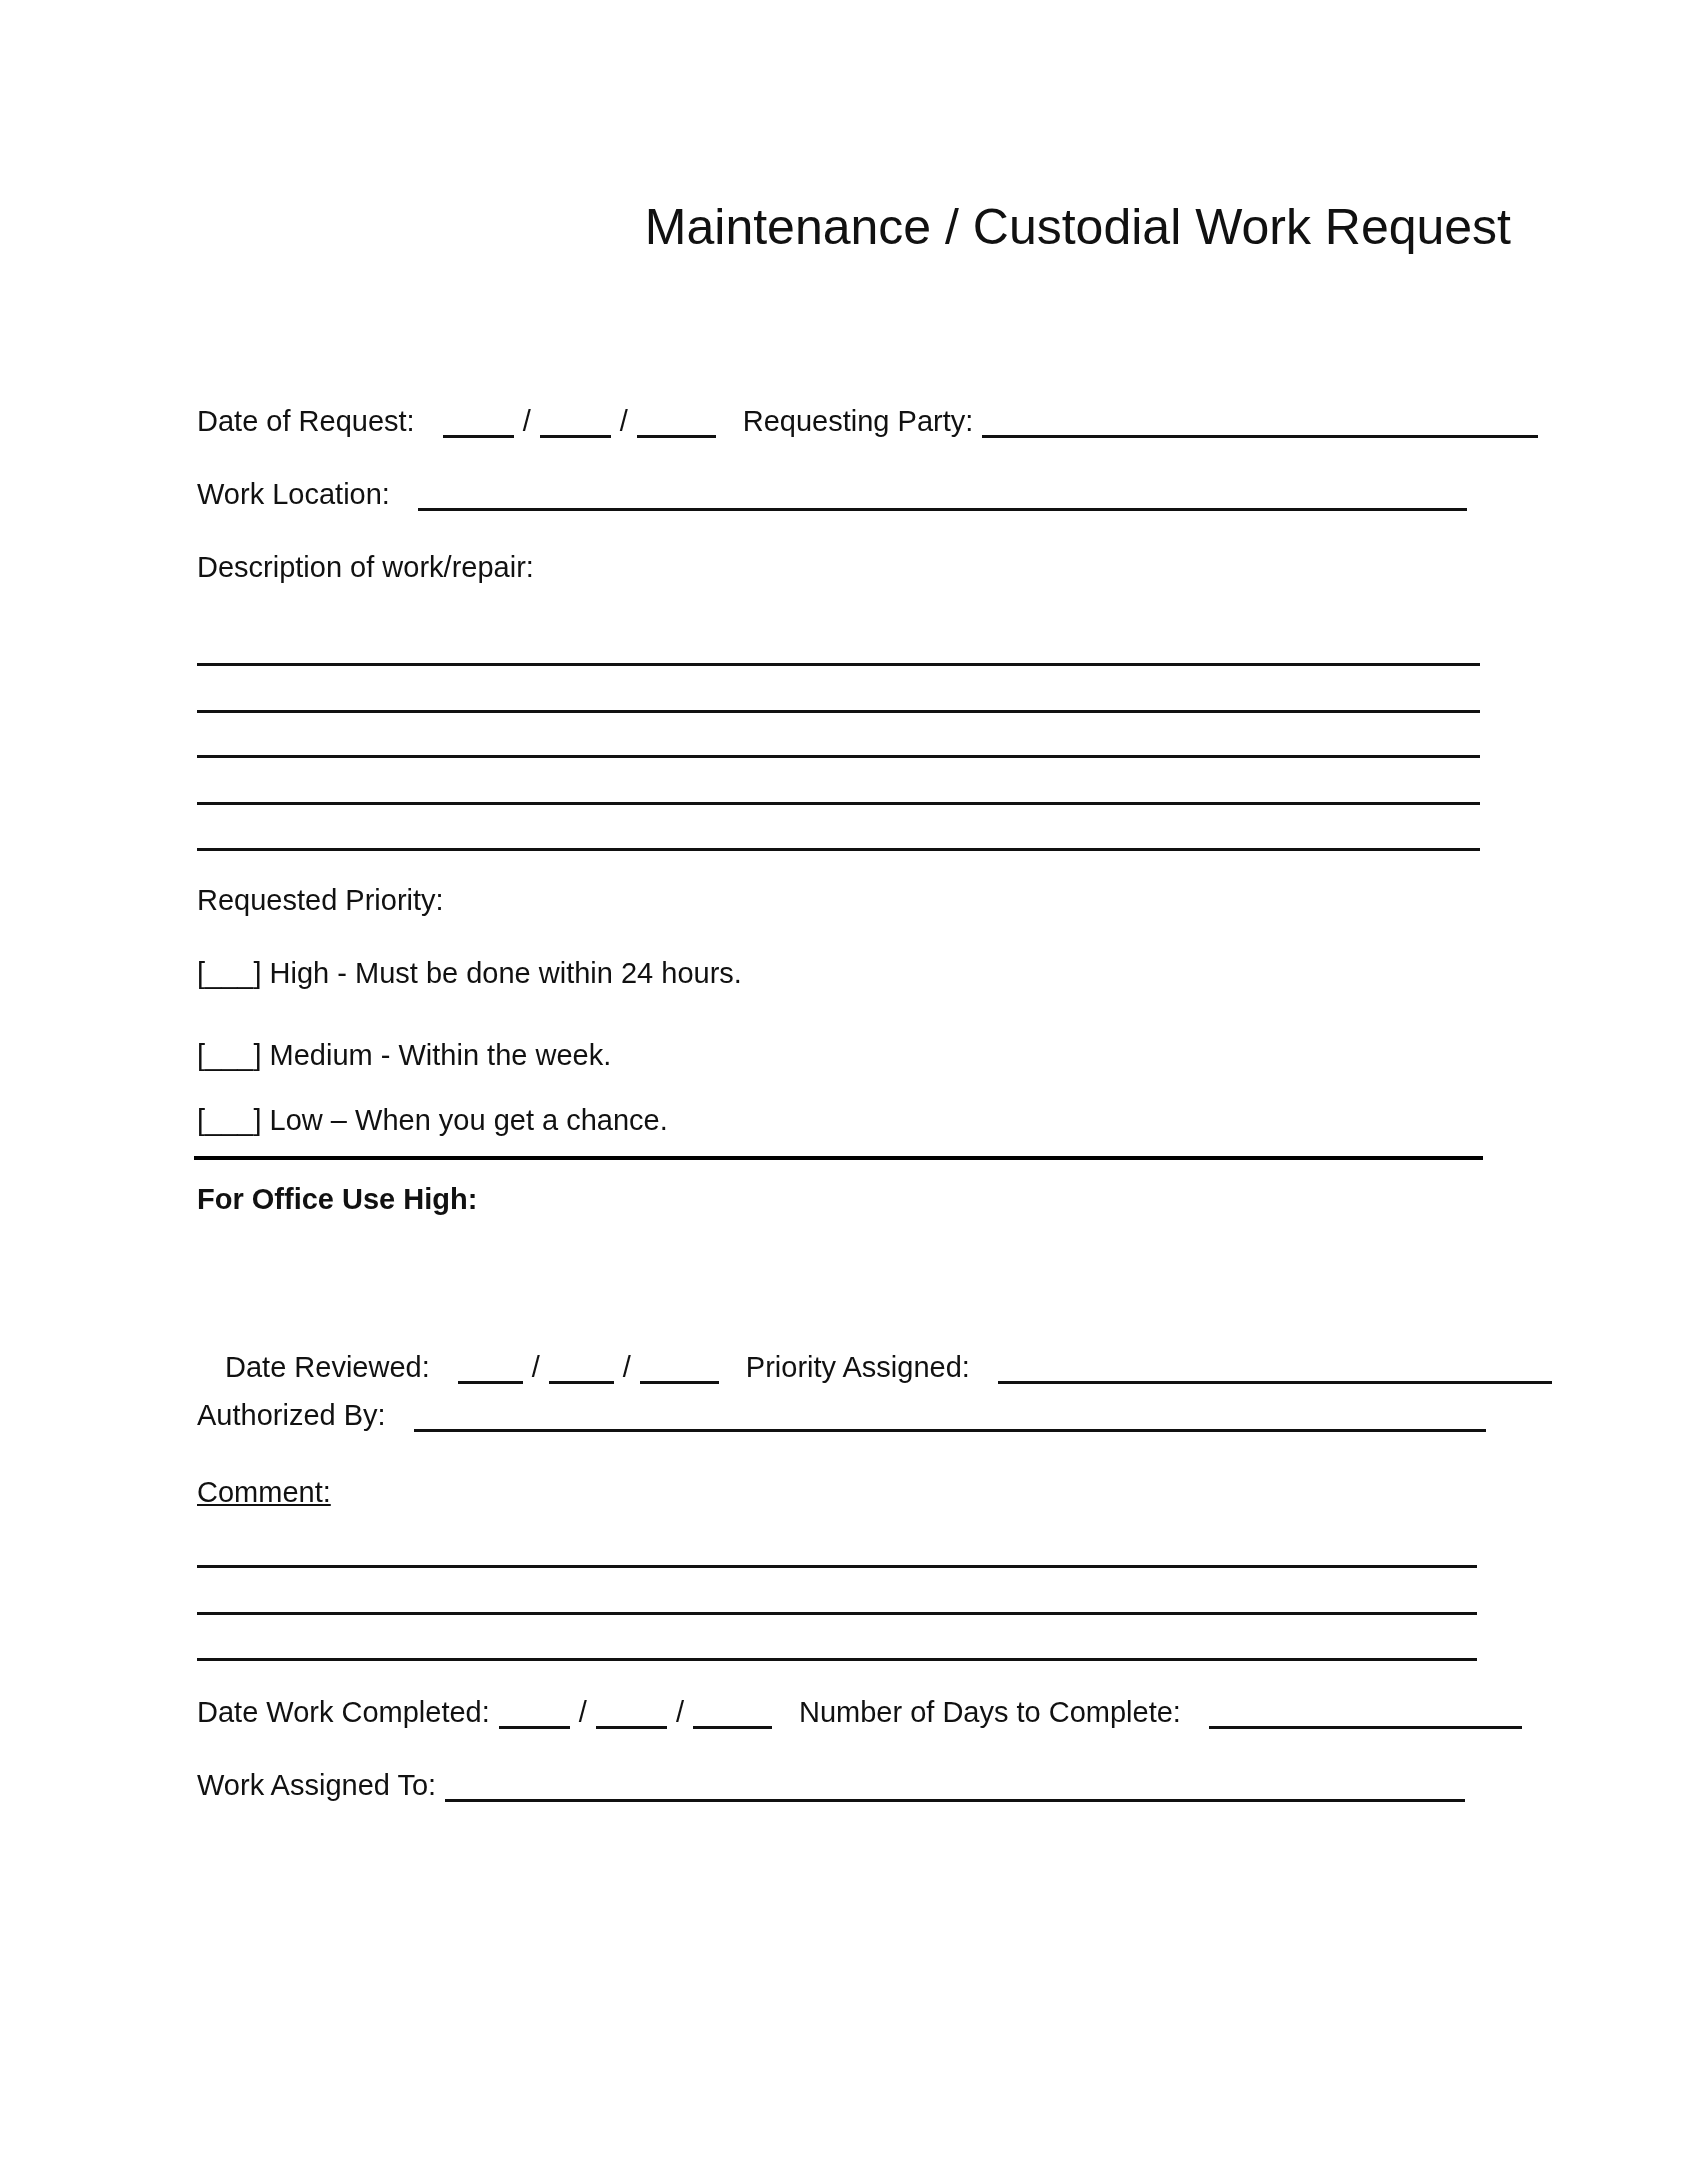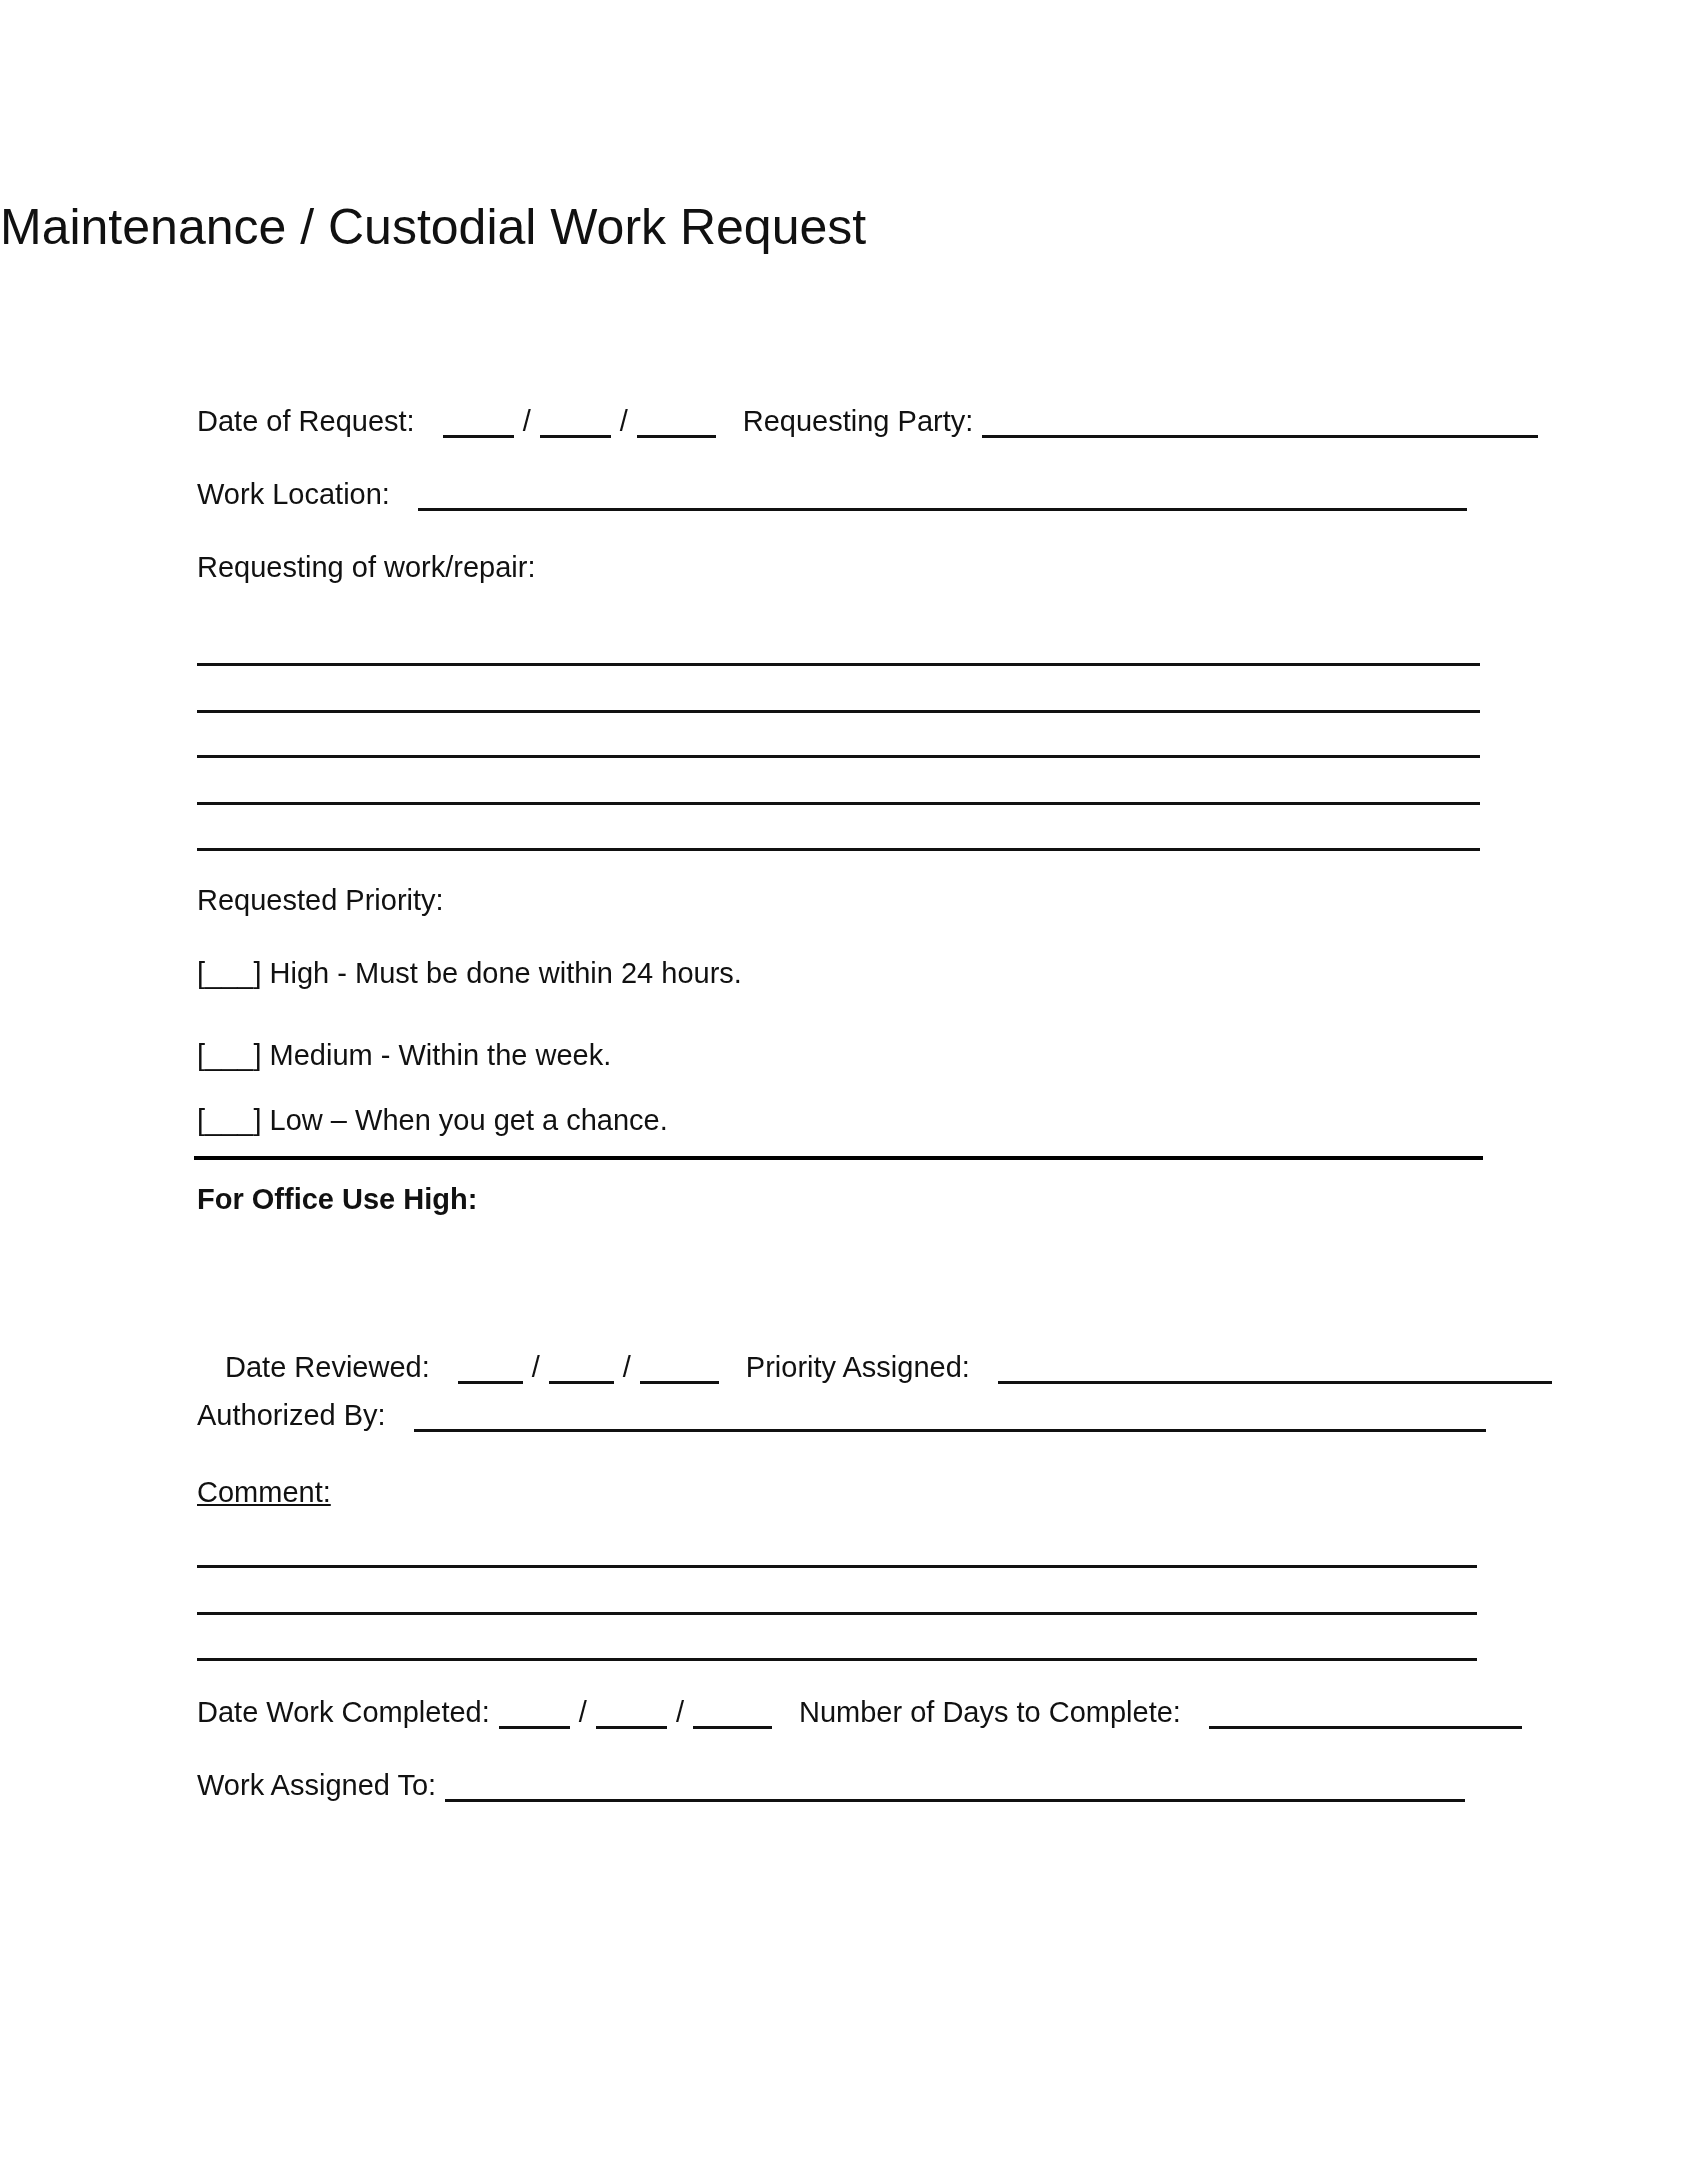--- a/index.html
+++ b/index.html
@@ -3,22 +3,22 @@
   <meta charset="utf-8">
   <style>
     html, body { margin: 0; padding: 0; background: #ffffff; }
     body {
       width: 1683px; height: 2178px; position: relative; overflow: hidden;
       font-family: "Liberation Sans", "DejaVu Sans", sans-serif;
       color: #000;
     }
     .abs { position: absolute; white-space: nowrap; }
     .title {
-      left: 0; width: 1483px; text-align: left; top: 198px;
-      font-size: 50px; letter-spacing: 0px; color: #111;
+      left: 0; width: 1483px; text-align: right; top: 198px;
+      font-size: 50px; letter-spacing: 0px; color: #111; padding-left: 28px;
     }
     .txt { font-size: 29px; line-height: 34px; color: #111; }
     .bold { font-weight: bold; }
     .line { position: absolute; height: 3px; background: #111; }
     .slash { display: inline-block; }
     .rule { position: absolute; height: 4px; background: #000; }
     .field-row { display: flex; align-items: flex-end; gap: 9px; }
     .fill { display: inline-block; border-bottom: 3px solid #111; height: 28px; }
   </style>
 </head>
@@ -38,21 +38,21 @@
   <span>Requesting Party:</span>
   <span class="fill" style="width:556px"></span>
 </div>
 
 <div class="abs txt field-row" style="left:197px; top:477px;">
   <span>Work Location:</span>
   <span style="width:10px;display:inline-block"></span>
   <span class="fill" style="width:1049px"></span>
 </div>
 
-<div class="abs txt" style="left:197px; top:550px;">Requesting of work/repair:</div>
+<div class="abs txt" style="left:197px; top:550px;">Description of work/repair:</div>
 
 <div class="line" style="left:197px; width:1283px; top:663px;"></div>
 <div class="line" style="left:197px; width:1283px; top:710px;"></div>
 <div class="line" style="left:197px; width:1283px; top:755px;"></div>
 <div class="line" style="left:197px; width:1283px; top:802px;"></div>
 <div class="line" style="left:197px; width:1283px; top:848px;"></div>
 
 <div class="abs txt" style="left:197px; top:883px;">Requested Priority:</div>
 
 <div class="abs txt" style="left:197px; top:956px;">

